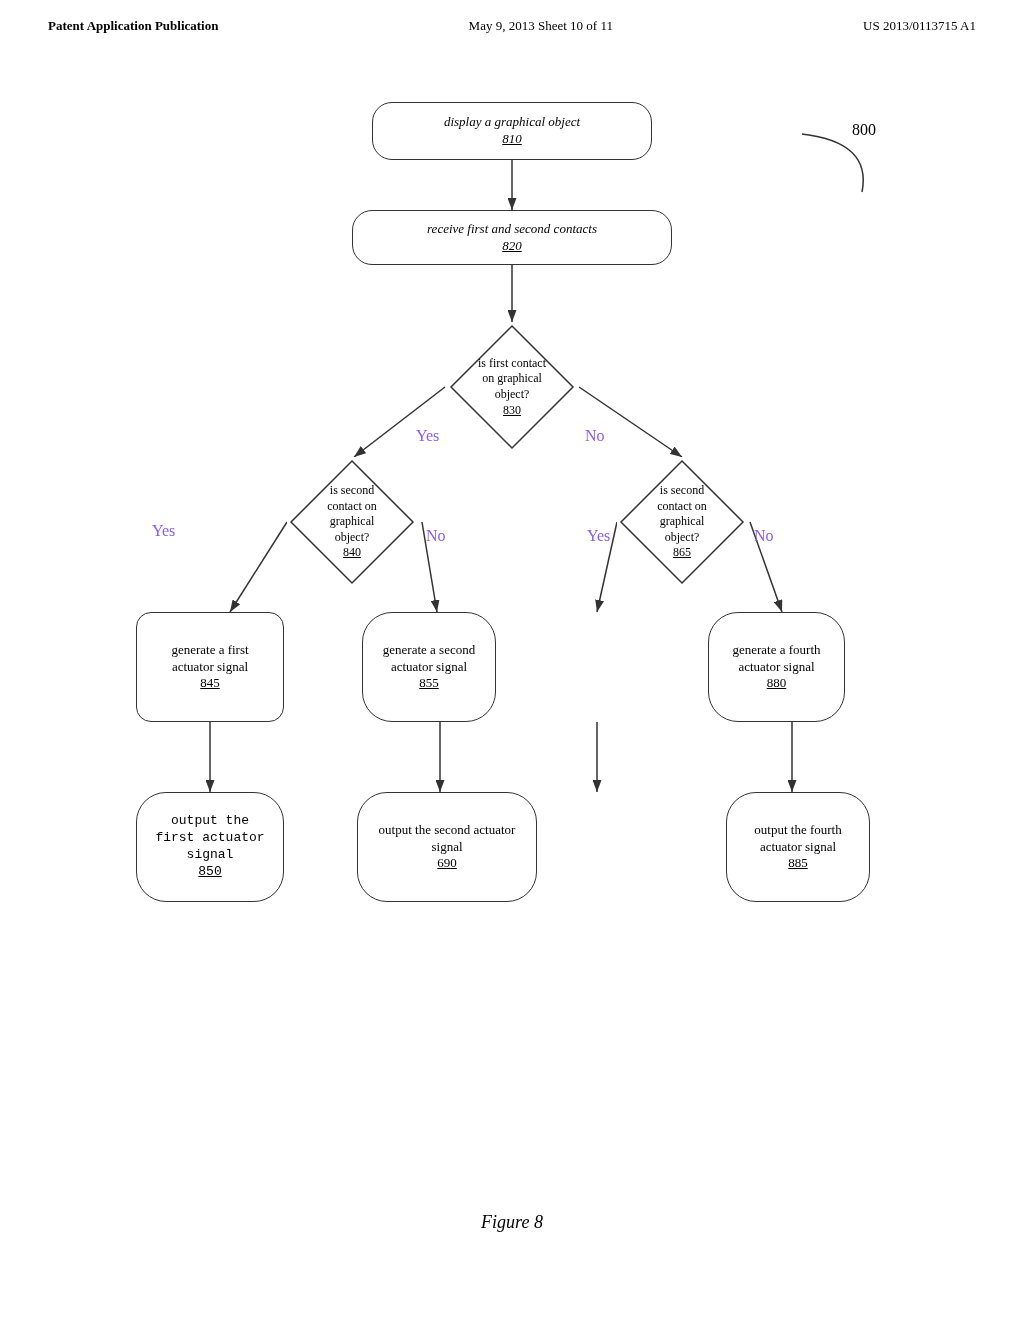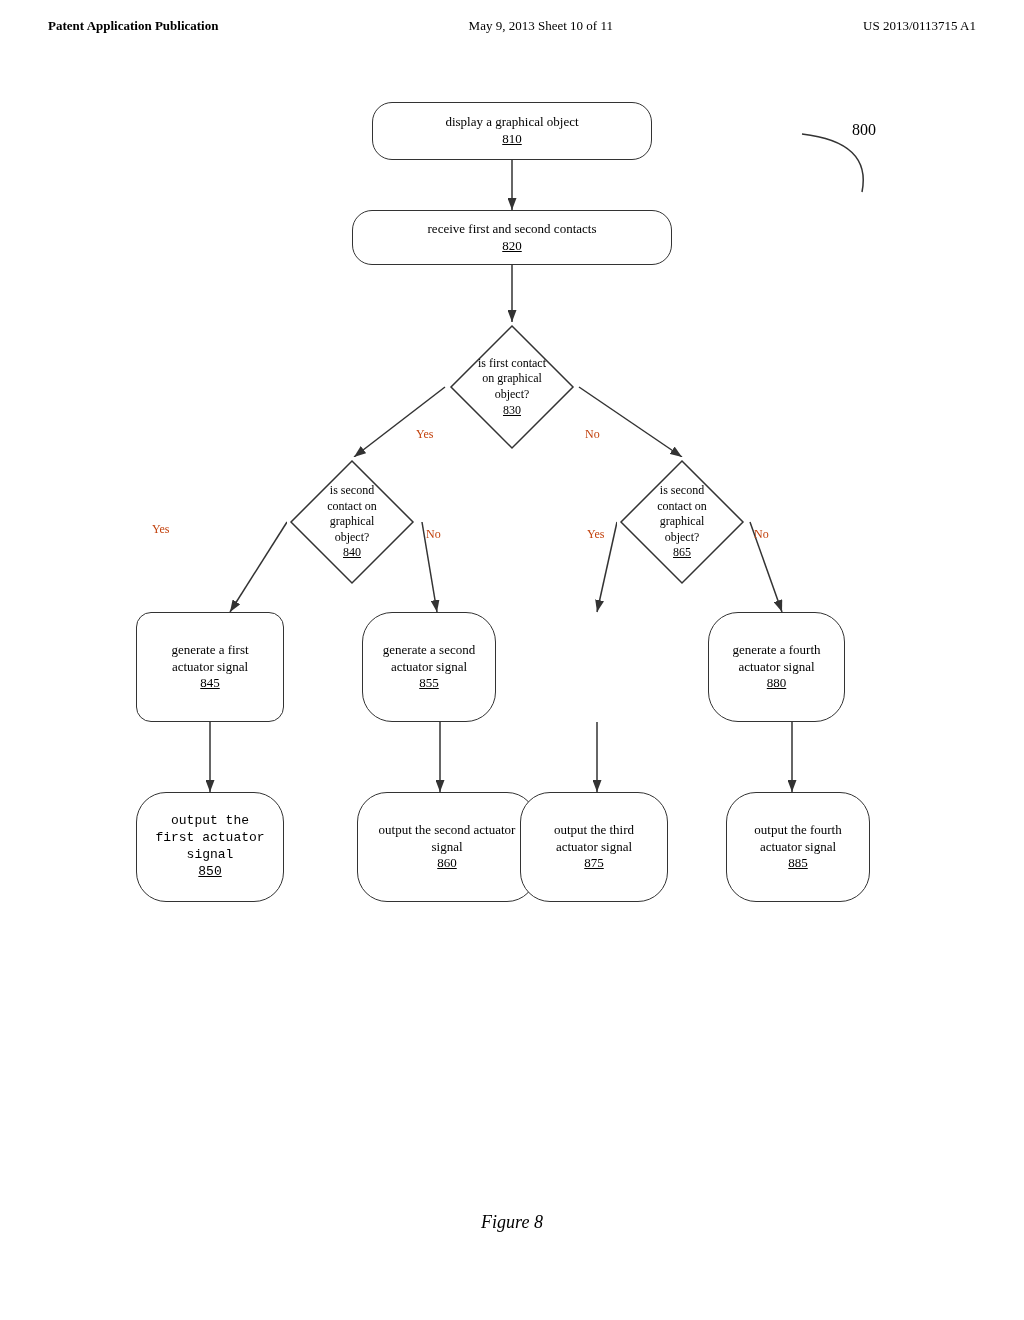--- a/index.html
+++ b/index.html
@@ -39,20 +39,21 @@
       text-align: center;
       font-size: 13px;
       line-height: 1.3;
     }
 
     .rounded-rect {
       border: 1.5px solid #333;
       border-radius: 20px;
       background: #fff;
       padding: 8px 14px;
+      font-style: italic;
     }
 
     .stadium {
       border: 1.5px solid #333;
       border-radius: 30px;
       background: #fff;
       padding: 8px 16px;
     }
 
     .diamond {
@@ -79,22 +80,22 @@
       z-index: 2;
       text-align: center;
       font-size: 12px;
       line-height: 1.3;
       padding: 4px;
     }
     .diamond-text u { text-decoration: underline; }
 
     .fc-label {
       position: absolute;
-      font-size: 12px;
-      color: #c2410c;
+      font-size: 16px;
+      color: #8b5cf6;
     }
 
     .figure-caption {
       text-align: center;
       font-size: 18px;
       margin-top: 20px;
       font-style: italic;
     }
 
     
@@ -263,32 +264,24 @@
 signal</span><br>
       <u>850</u>
     </div>
   </div>
 
   <div class="fc-node stadium" style="left:275px; top:720px; width:180px; min-height:110px;">
     <div>
       <span>output the
 second actuator
 signal</span><br>
-      <u>860</u>
-    </div>
-  </div>
-
-  <div class="fc-node stadium" style="left:438px; top:720px; width:148px; min-height:110px;">
-    <div>
-      <span>output the
-third actuator
-signal</span><br>
-      <u>875</u>
-    </div>
-  </div>
+      <u>690</u>
+    </div>
+  </div>
+
 
   <div class="fc-node stadium" style="left:626px; top:720px; width:144px; min-height:110px;margin-left:18px;">
     <div>
       <span>output the
 fourth actuator
 signal</span><br>
       <u>885</u>
     </div>
   </div>
 

